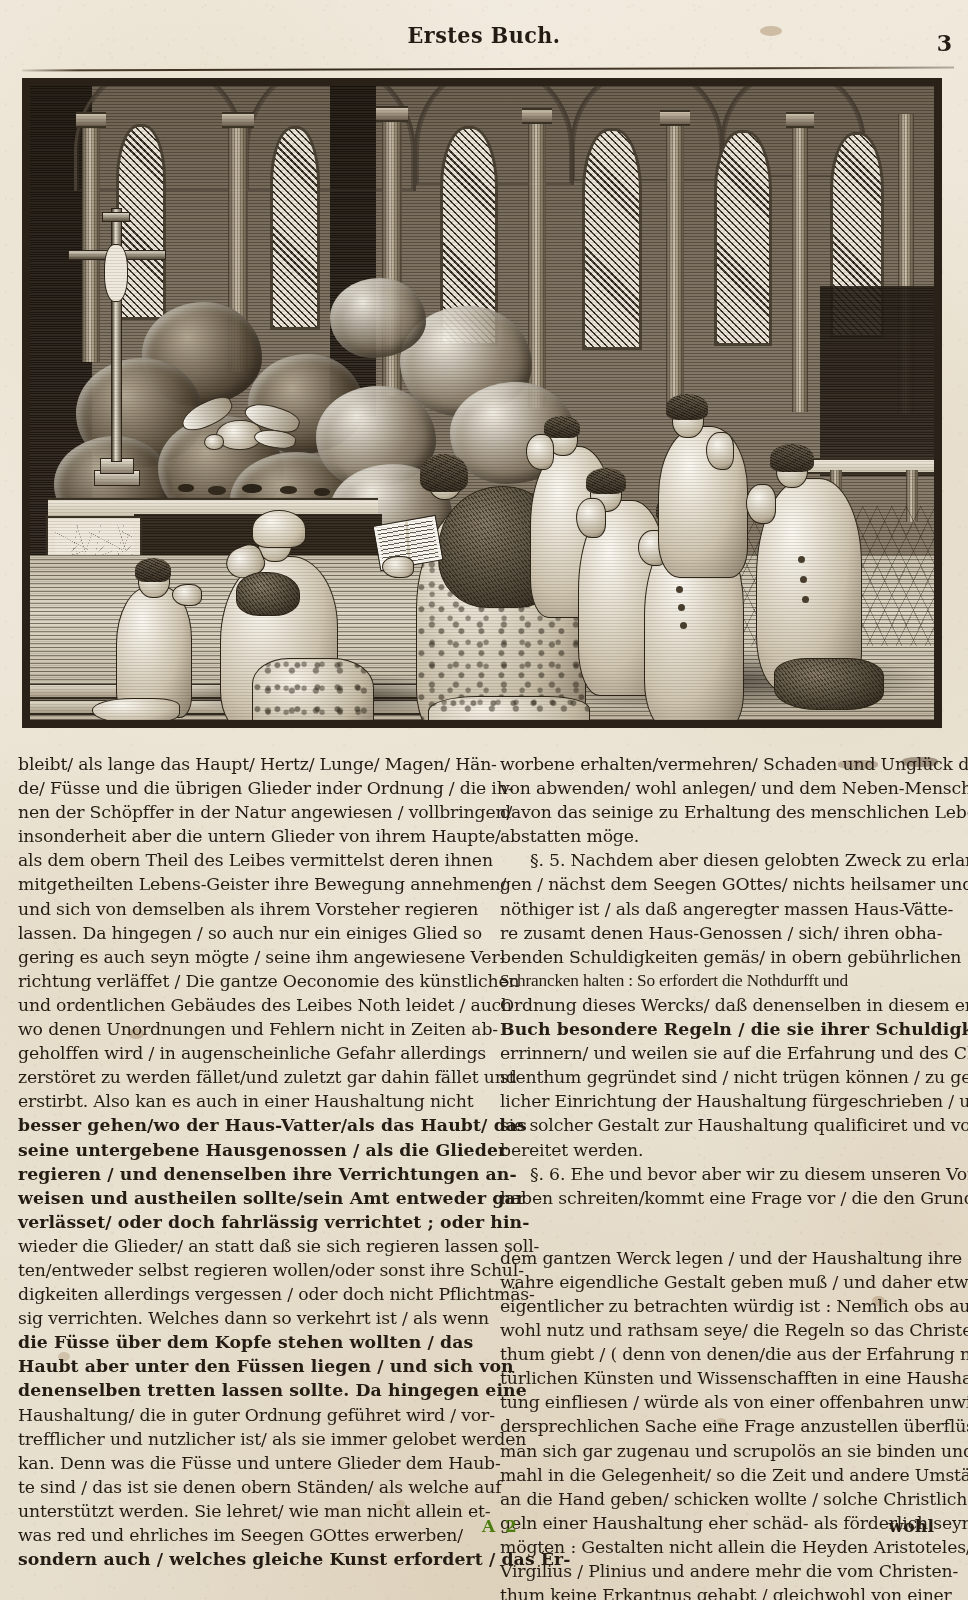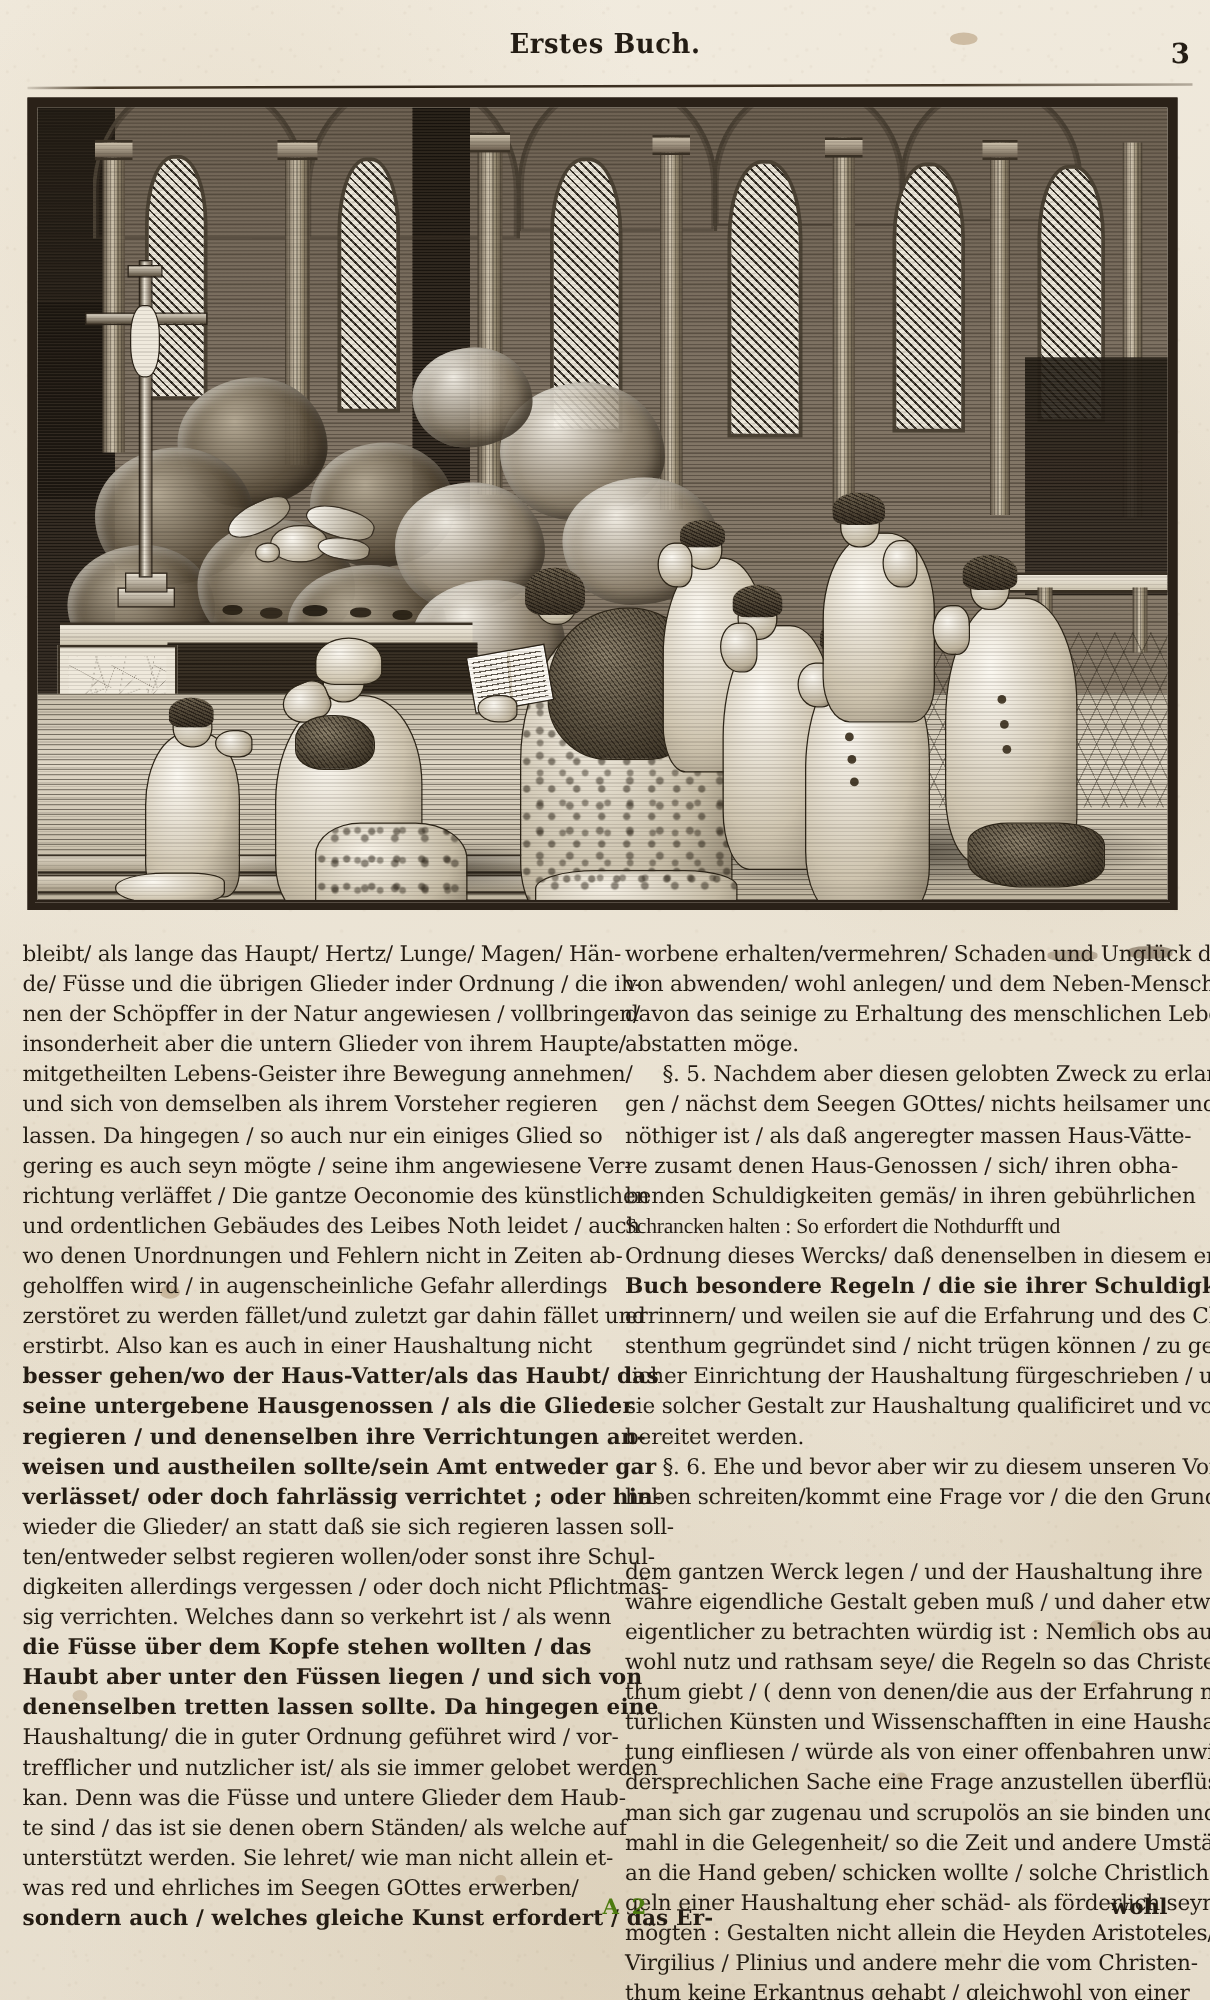--- a/index.html
+++ b/index.html
@@ -372,20 +372,21 @@
               background:repeating-linear-gradient(0deg,rgba(28,22,14,.38) 0 1px, transparent 1px 3px);"></div>
  </div>
 </div>
 
 <div id="text">
   <div class="col" id="col-left">
       <span class="ln" style="transform: scaleX(1);">bleibt/ als lange das Haupt/ Hertz/ Lunge/ Magen/ Hän‐</span>
       <span class="ln" style="transform: scaleX(1);">de/ Füsse und die übrigen Glieder inder Ordnung / die ih‐</span>
       <span class="ln" style="transform: scaleX(1);">nen der Schöpffer in der Natur angewiesen / vollbringen/</span>
       <span class="ln" style="transform: scaleX(1);">insonderheit aber die untern Glieder von ihrem Haupte/</span>
+      <span class="ln" style="transform: scaleX(1);">als dem obern Theil des Leibes vermittelst deren ihnen</span>
       <span class="ln" style="transform: scaleX(1);">mitgetheilten Lebens‐Geister ihre Bewegung annehmen/</span>
       <span class="ln" style="transform: scaleX(1);">und sich von demselben als ihrem Vorsteher regieren</span>
       <span class="ln" style="transform: scaleX(1);">lassen.    Da hingegen / so auch nur ein einiges Glied so</span>
       <span class="ln" style="transform: scaleX(1);">gering es auch seyn mögte / seine ihm angewiesene Ver‐</span>
       <span class="ln" style="transform: scaleX(1);">richtung verläffet / Die gantze Oeconomie des künstlichen</span>
       <span class="ln" style="transform: scaleX(1);">und ordentlichen Gebäudes des Leibes Noth leidet / auch</span>
       <span class="ln" style="transform: scaleX(1);">wo denen Unordnungen und Fehlern nicht in Zeiten ab‐</span>
       <span class="ln" style="transform: scaleX(1);">geholffen wird / in augenscheinliche Gefahr allerdings</span>
       <span class="ln" style="transform: scaleX(1);">zerstöret zu werden fället/und zuletzt gar dahin fället und</span>
       <span class="ln" style="transform: scaleX(1);">erstirbt.    Also kan es auch in einer Haushaltung nicht</span>
@@ -411,21 +412,21 @@
     </div>
   <div class="col" id="col-right">
       <span class="ln" style="transform: scaleX(1);">worbene erhalten/vermehren/ Schaden und Unglück da‐</span>
       <span class="ln" style="transform: scaleX(1);">von abwenden/ wohl anlegen/ und dem Neben‐Menschen</span>
       <span class="ln" style="transform: scaleX(1);">davon das seinige zu Erhaltung des menschlichen Lebens</span>
       <span class="ln" style="transform: scaleX(1);">abstatten möge.</span>
       <span class="ln ind" style="transform: scaleX(1);">§. 5.  Nachdem aber diesen gelobten Zweck zu erlan‐</span>
       <span class="ln" style="transform: scaleX(1);">gen /  nächst dem Seegen GOttes/ nichts heilsamer und</span>
       <span class="ln" style="transform: scaleX(1);">nöthiger ist / als daß angeregter massen Haus‐Vätte‐</span>
       <span class="ln" style="transform: scaleX(1);">re zusamt denen Haus‐Genossen / sich/ ihren obha‐</span>
-      <span class="ln" style="transform: scaleX(1);">benden Schuldigkeiten gemäs/ in ihren gebührlichen</span>
+      <span class="ln" style="transform: scaleX(1);">benden Schuldigkeiten gemäs/ in obern gebührlichen</span>
       <span class="ln" style="transform: scaleX(1); font-family: Liberation Serif, serif;">Schrancken halten : So erfordert die Nothdurfft und</span>
       <span class="ln" style="transform: scaleX(1);">Ordnung dieses Wercks/ daß denenselben in diesem ersten</span>
       <span class="ln b" style="transform: scaleX(1);">Buch besondere Regeln / die sie ihrer Schuldigkeiten</span>
       <span class="ln" style="transform: scaleX(1);">errinnern/ und weilen sie auf die Erfahrung und des Chri‐</span>
       <span class="ln" style="transform: scaleX(1);">stenthum gegründet sind / nicht trügen können / zu gedey‐</span>
       <span class="ln" style="transform: scaleX(1);">licher Einrichtung der Haushaltung fürgeschrieben / und</span>
       <span class="ln" style="transform: scaleX(1);">sie solcher Gestalt zur Haushaltung qualificiret und vor‐</span>
       <span class="ln" style="transform: scaleX(1);">bereitet werden.</span>
       <span class="ln ind" style="transform: scaleX(1);">§. 6. Ehe und bevor aber wir zu diesem unseren Vor‐</span>
       <span class="ln" style="transform: scaleX(1);">haben schreiten/kommt eine Frage vor / die den Grund zu</span>

